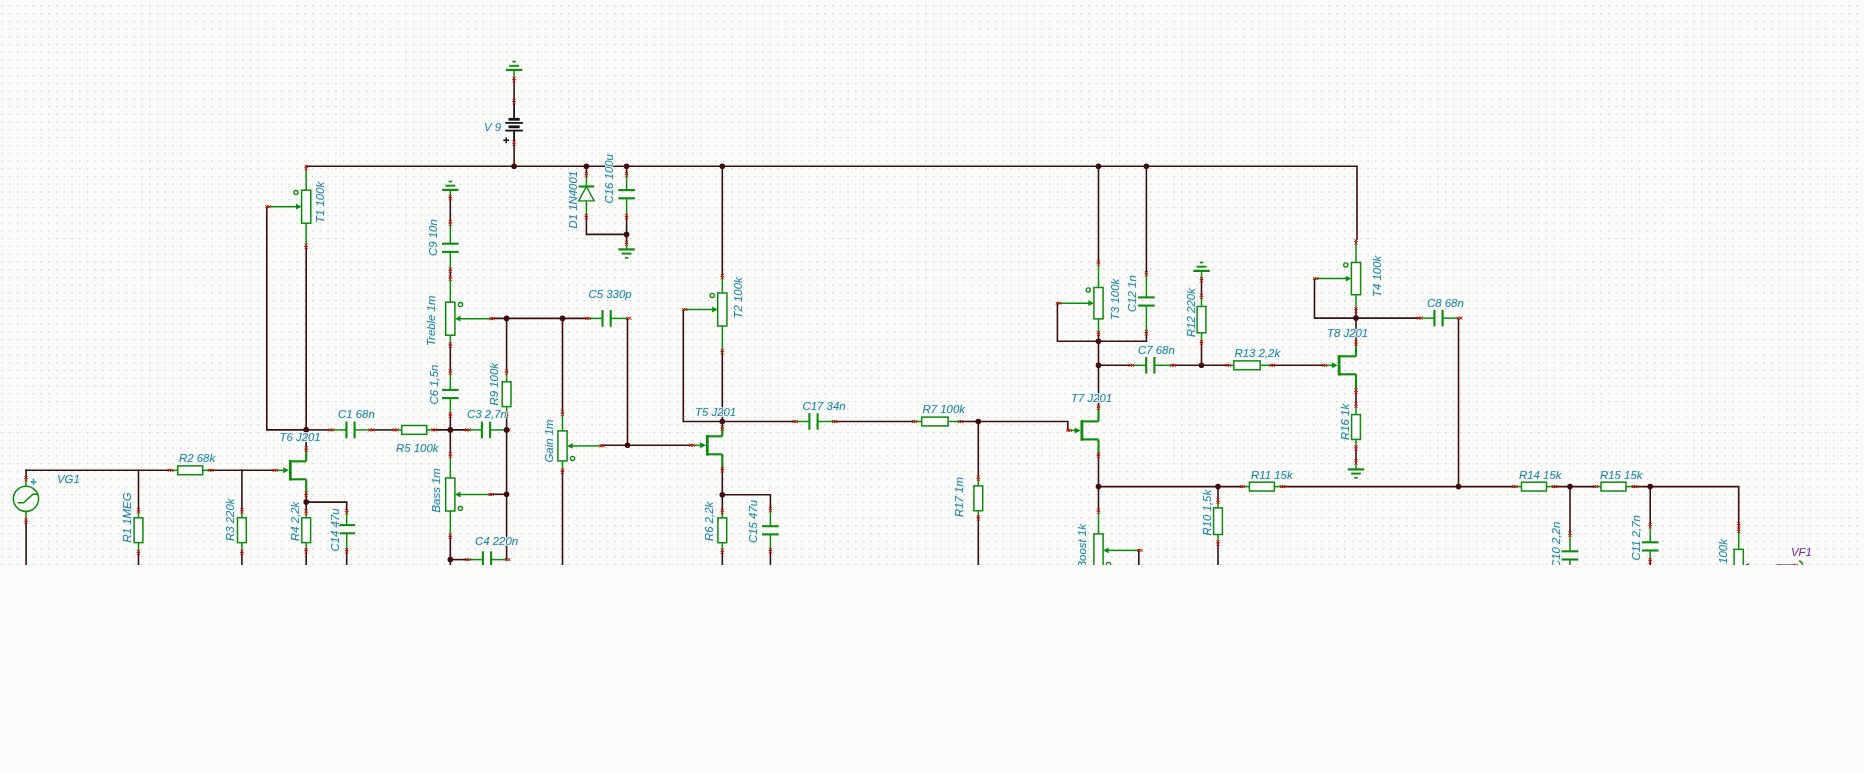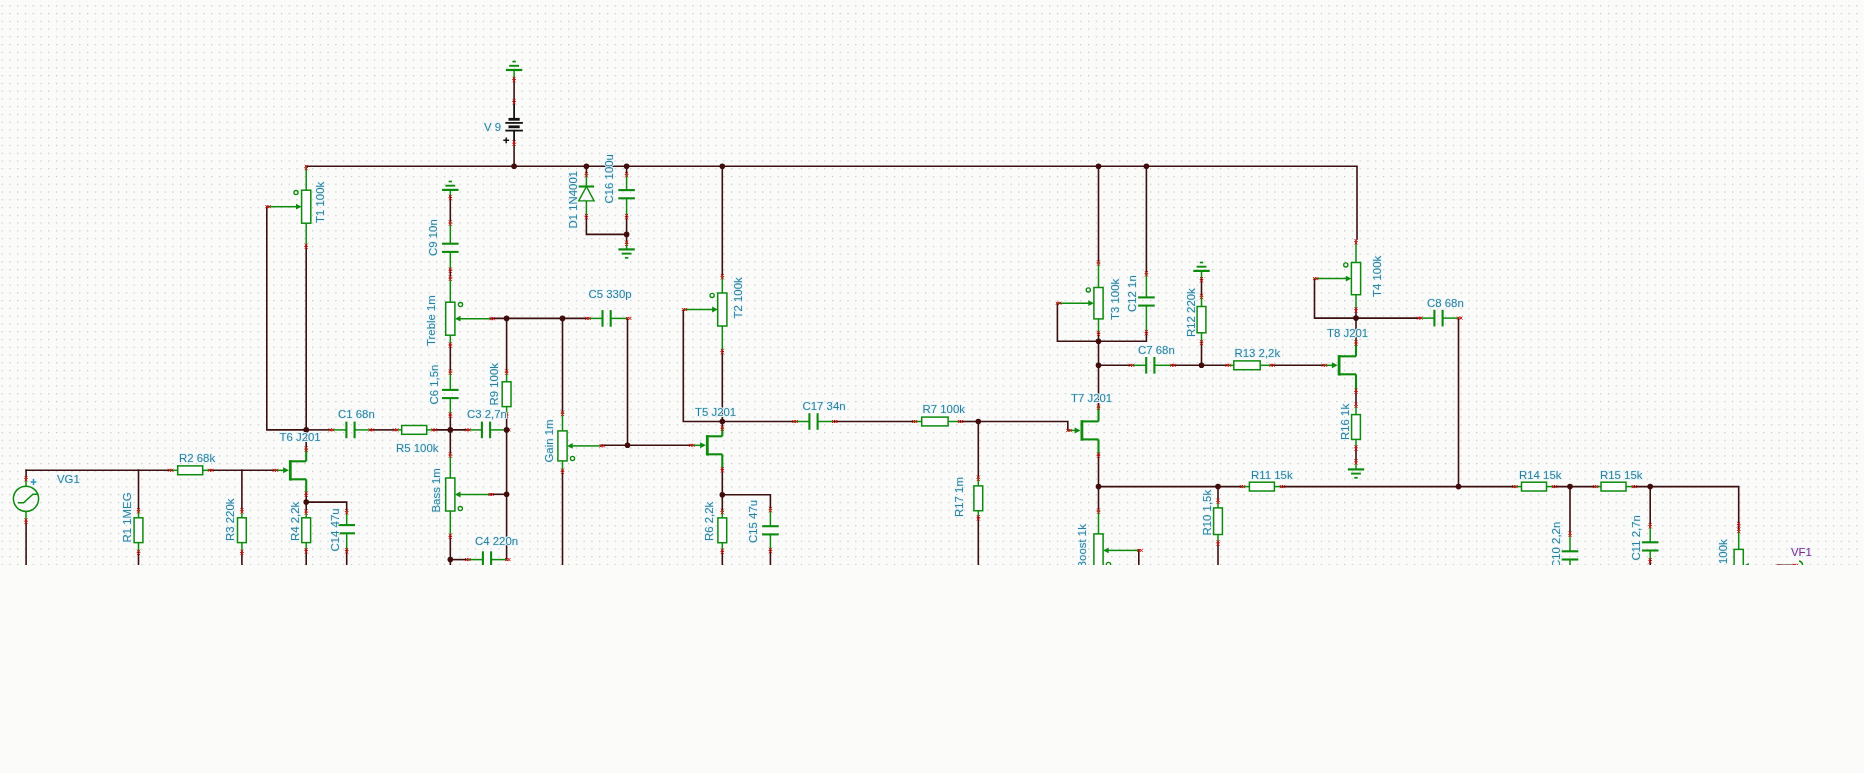--- a/index.html
+++ b/index.html
@@ -1,17 +1,17 @@
 <!DOCTYPE html>
 <html><head>
 <meta charset="utf-8">
 <style>
   html,body{margin:0;padding:0;}
   body{font-family:"Liberation Sans",sans-serif;background:#fbfbfa;}
-  #stage{position:relative;width:1864px;height:565px;overflow:hidden;background:#fbfbfa;}
+  #stage{position:relative;width:1864px;height:565px;overflow:hidden;background:#fbfbfa;font-style:italic;}
   svg{display:block;}
   text{font-family:"Liberation Sans",sans-serif;}
 </style>
 </head>
 <body>
 
 <div id="stage">
   <svg id="schematic" width="1864" height="773" viewBox="0 0 1864 773">
       <rect x="0" y="0" width="1864" height="773" fill="#fbfbfa"></rect>
       <defs>

